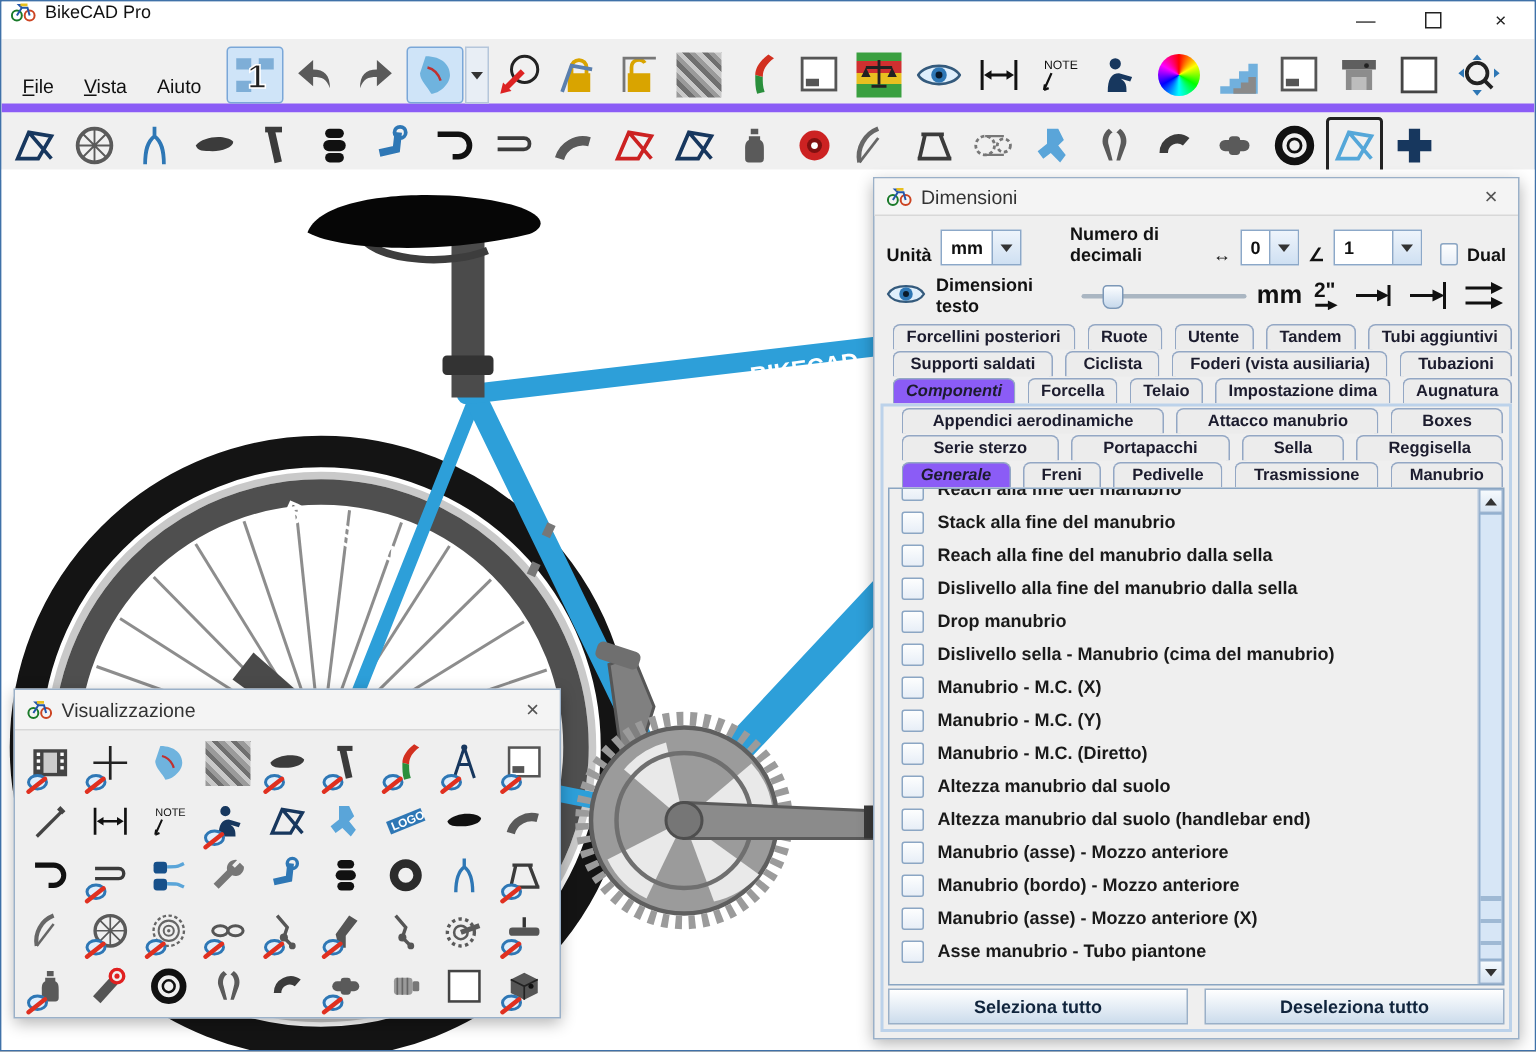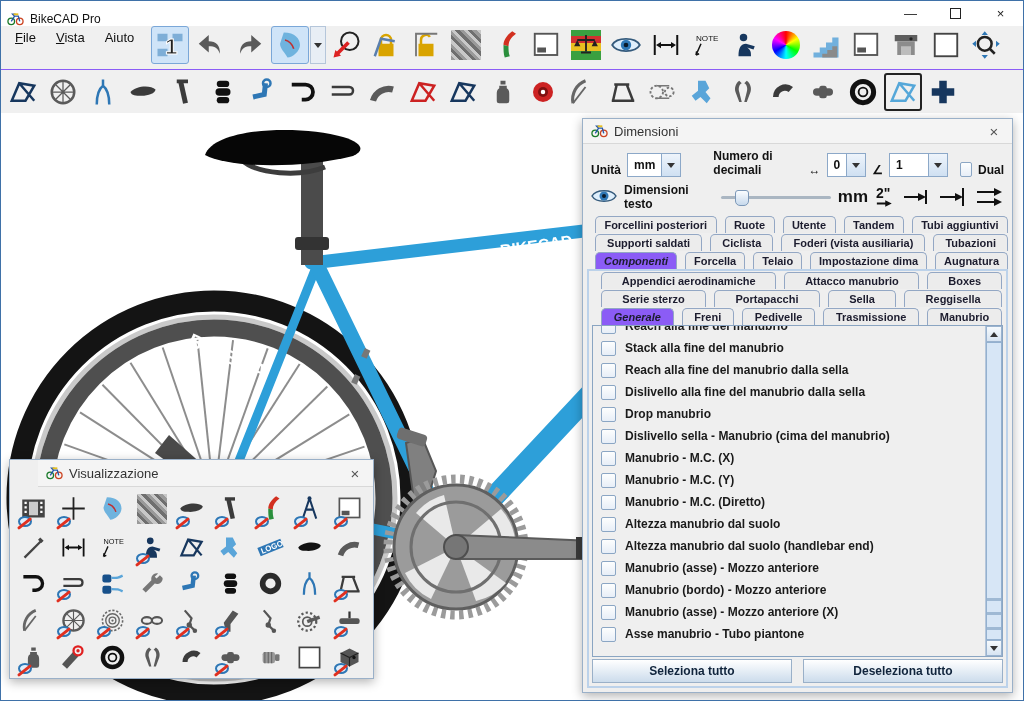--- a/index.html
+++ b/index.html
@@ -1,25 +1,25 @@
 <!DOCTYPE html>
 <html><head>
 <meta charset="utf-8">
 <style>
   html,body{margin:0;padding:0;background:#888;}
   .app{position:relative;width:1024px;height:701px;background:#fff;font-family:"Liberation Sans",sans-serif;
        border:1px solid #3f71a8;box-sizing:border-box;overflow:hidden;}
   
-  .titlebar{height:25px;background:#fff;display:flex;align-items:flex-end;padding-left:6px;box-sizing:border-box;}
+  .titlebar{height:25px;background:#fff;display:flex;align-items:flex-start;padding-left:6px;box-sizing:border-box;}
   .titlebar .ttext{font-size:12px;color:#111;margin-left:6px;flex:1;}
   .winbtns{display:flex;height:25px;}
   .winbtn{width:45px;height:25px;display:flex;align-items:center;justify-content:center;font-size:13px;color:#222;}
   .winbtn .maxbox{width:9px;height:9px;border:1px solid #222;}
   
-  .menurow{height:43px;background:#f0f0f0;display:flex;align-items:flex-start;padding:0 4px;border-bottom:1px solid #8b5cf6;}
+  .menurow{height:43px;background:#f0f0f0;display:flex;align-items:flex-end;padding:0 4px;border-bottom:6px solid #8b5cf6;}
   .menu-item{font-size:13px;color:#111;padding:4px 10px;display:inline-block;}
   .menu-item.acc::first-letter{text-decoration:underline;}
   .tb{display:flex;align-items:center;}
   .tbtn{width:38px;height:38px;margin:0 1px;display:flex;align-items:center;justify-content:center;position:relative;border-radius:3px;}
   .tbtn svg{width:30px;height:30px;}
   .tbtn.active{background:#cfe4f8;border:1px solid #7aa7d8;box-sizing:border-box;}
   .tbtn.selframe{border:2px solid #222;box-sizing:border-box;}
   .dropbtn{width:16px;height:38px;display:flex;align-items:center;justify-content:center;background:#e8eef5;border:1px solid #b5c6da;box-sizing:border-box;}
   .caret{width:0;height:0;border-left:4px solid transparent;border-right:4px solid transparent;border-top:5px solid #333;}
   .toolbar2{height:44px;background:#f0f0f0;display:flex;align-items:center;padding:0 2px;border-bottom:1px solid #cfcfcf;}
@@ -69,21 +69,21 @@
   .vscroll{width:16px;background:#eef2f8;border-left:1px solid #b5c6da;display:flex;flex-direction:column;}
   .sarrow{height:16px;background:linear-gradient(#f6fafd,#d7e4f2);border:1px solid #9ab3cf;display:flex;align-items:center;justify-content:center;box-sizing:border-box;}
   .tri-up{width:0;height:0;border-left:4px solid transparent;border-right:4px solid transparent;border-bottom:5px solid #333;}
   .tri-dn{width:0;height:0;border-left:4px solid transparent;border-right:4px solid transparent;border-top:5px solid #333;}
   .sthumb{flex:1;margin:0;background:#d7e6f6;border:1px solid #93b0cf;box-sizing:border-box;
      background-image:repeating-linear-gradient(#0000 0 86%,#9fb9d4 86% 87%,#0000 87% 91%,#9fb9d4 91% 92%,#0000 92% 96%,#9fb9d4 96% 97%,#0000 97%);}
   .btnrow{display:flex;height:24px;margin:2px 3px 3px 3px;gap:11px;}
   .jbtn{flex:1;background:linear-gradient(#ffffff,#ccdcec);border:1px solid #9ab0c8;font-size:12px;font-weight:bold;color:#10243c;display:flex;align-items:center;justify-content:center;}
   
   #vizdlg{left:8px;top:458px;width:365px;height:220px;display:flex;flex-direction:column;}
-  #vizdlg .dlg-title{height:26px;margin-left:28px;}
+  #vizdlg .dlg-title{height:26px;}
   .vgrid{flex:1;display:grid;grid-template-columns:repeat(9,1fr);padding:2px 4px;}
   .vcell{display:flex;align-items:center;justify-content:center;position:relative;}
   .vcell svg{width:27px;height:27px;}
   
   .eyeicon svg{width:26px;height:18px;}
 </style>
 </head>
 <body>
 
 <svg width="0" height="0" style="position:absolute">

